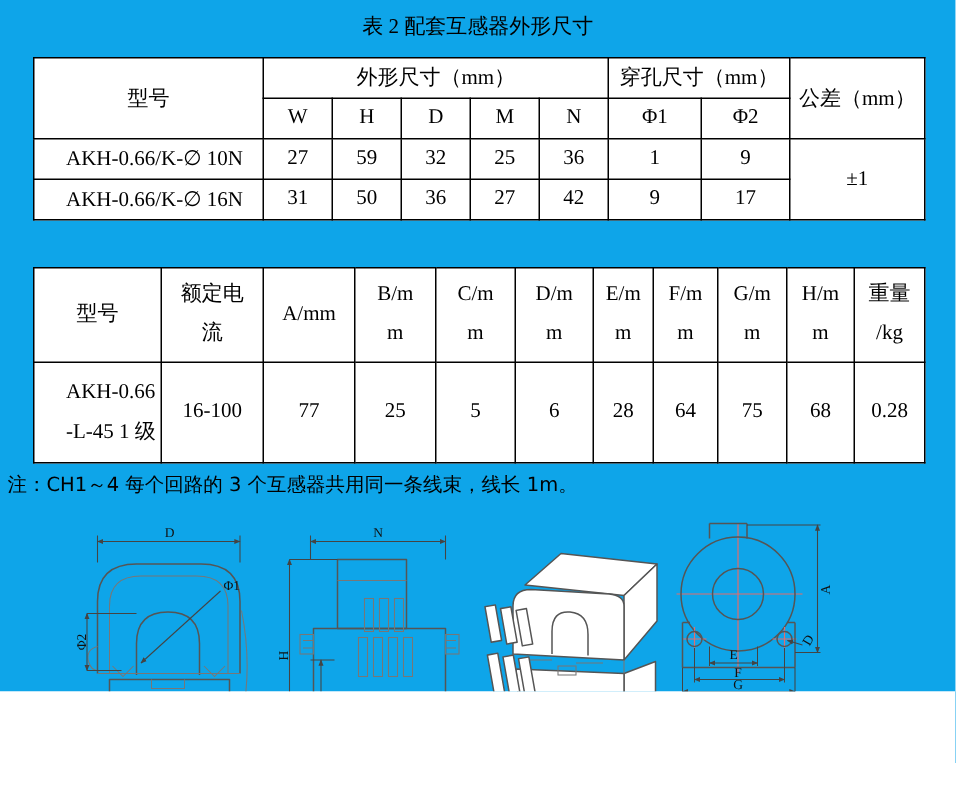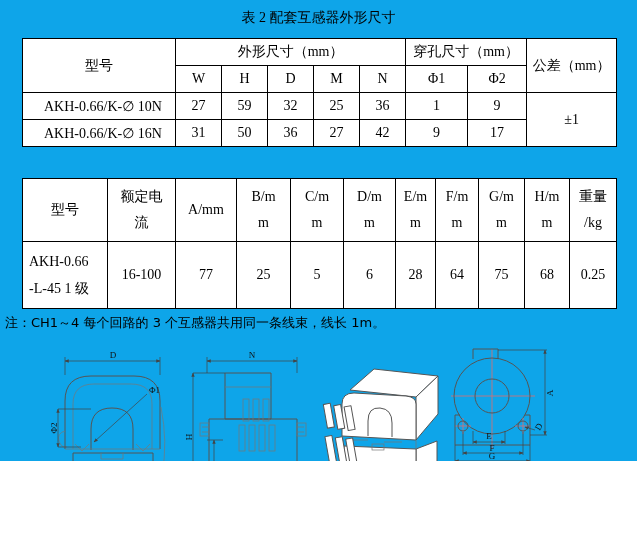--- a/index.html
+++ b/index.html
@@ -7,21 +7,21 @@
         font-family:"Liberation Serif","DejaVu Serif","DejaVu Sans",serif;color:#000;}
   .title{position:absolute;top:9px;left:0;width:100%;text-align:center;font-size:14px;}
   table{border-collapse:collapse;table-layout:fixed;position:absolute;background:#fff;}
   td{border:1px solid #000;text-align:center;font-size:14px;padding:0;overflow:hidden;vertical-align:middle;}
   .t1{left:22px;top:38px;width:594px;}
   .t1 td{height:26px;}
   .t1 .model{text-align:left;padding-left:21px;}
   .t2{left:22px;top:178px;width:594px;}
   .t2 td.h{height:62px;line-height:26px;white-space:pre-line;word-break:break-all;}
   .t2 td.d{height:66px;}
-  .t2 td.model2{white-space:pre-line;line-height:27px;text-align:left;padding-left:6px;}
+  .t2 td.model2{white-space:pre-line;line-height:27px;text-align:left;padding-left:21px;}
   .note{position:absolute;left:5px;top:314px;font-family:"DejaVu Sans","Liberation Sans",sans-serif;
         font-weight:normal;font-size:13px;letter-spacing:0px;}
   .caption{position:absolute;top:510px;left:0;width:100%;text-align:center;font-size:15px;}
   svg{position:absolute;overflow:visible;}
   svg text{font-family:"Liberation Serif","DejaVu Serif",serif;font-size:9px;fill:#111;}
   .s{stroke:#555;stroke-width:1;fill:none;stroke-linejoin:round;}
   .sf{stroke:#555;stroke-width:1;fill:#fff;stroke-linejoin:round;}
   .t{stroke:#777;stroke-width:0.7;fill:none;}
   .dim{stroke:#444;stroke-width:0.7;fill:none;}
   .red{stroke:#e36c6c;stroke-width:0.8;fill:none;}
@@ -127,21 +127,21 @@
 -L-45 1 级</td>
       <td class="d">16-100</td>
       <td class="d">77</td>
       <td class="d">25</td>
       <td class="d">5</td>
       <td class="d">6</td>
       <td class="d">28</td>
       <td class="d">64</td>
       <td class="d">75</td>
       <td class="d">68</td>
-      <td class="d">0.25</td>
+      <td class="d">0.28</td>
     </tr>
   </tbody>
     </table>
 
   <div class="note">注：CH1～4 每个回路的 3 个互感器共用同一条线束，线长 1m。</div>
 
   <svg style="left:45px;top:347px" width="138" height="162" viewBox="0 0 138 162">
     <defs>
       <marker id="arr" viewBox="0 0 10 10" refX="9" refY="5" markerWidth="6" markerHeight="6" orient="auto-start-reverse">
         <path d="M0,1 L10,5 L0,9 Z" fill="#444"></path>

